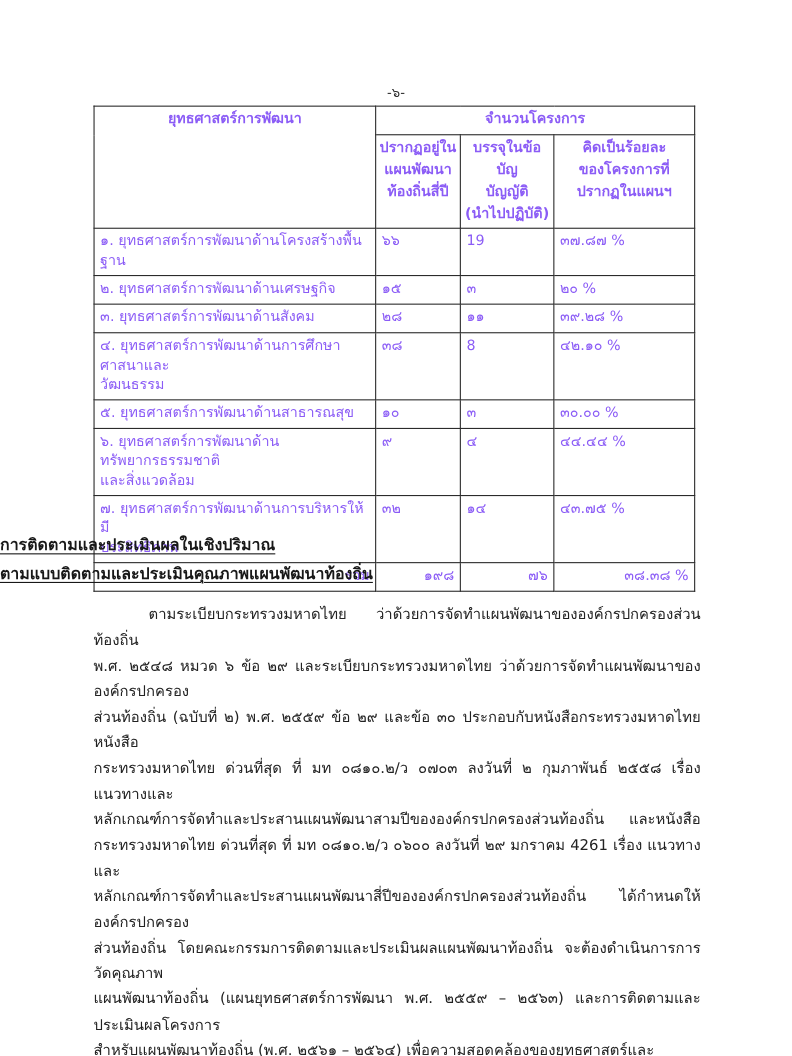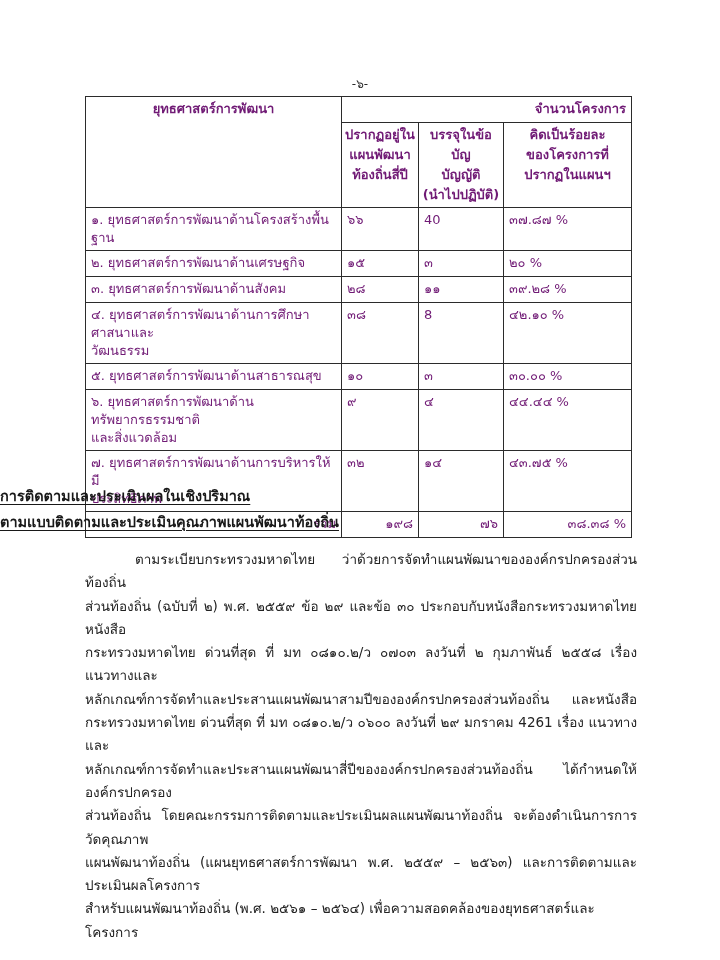--- a/index.html
+++ b/index.html
@@ -21,21 +21,21 @@
     color: #2a2a2a;
   }
 
   table.strategy-table {
     position: absolute;
     left: 85px; top: 96px;
     width: 546px;
     border-collapse: collapse;
     table-layout: fixed;
     font-size: 13px;
-    color: #701a75;
+    color: #8b5cf6;
   }
   table.strategy-table td {
     border: 1px solid #2b2b2b;
     vertical-align: top;
     line-height: 18px;
     padding: 3px 5px;
     white-space: pre-line;
     overflow: hidden;
   }
   col.c1 { width: 256px; }
@@ -44,21 +44,21 @@
   col.c4 { width: 128px; }
 
   td.h-strategy {
     font-weight: bold;
     text-align: center;
     vertical-align: top;
     padding-top: 4px;
   }
   td.h-group {
     font-weight: bold;
-    text-align: right;
+    text-align: center;
     height: 26px;
     padding-left: 8px;
   }
   tr.subhead td {
     font-weight: bold;
     text-align: center;
     line-height: 20px;
     height: 64px;
     padding: 2px 2px;
   }
@@ -128,21 +128,21 @@
 บัญญัติ
 (นำไปปฏิบัติ)</td>
         <td>คิดเป็นร้อยละ
 ของโครงการที่
 ปรากฏในแผนฯ</td>
       </tr>
 
       <tr class="body-row">
         <td>๑. ยุทธศาสตร์การพัฒนาด้านโครงสร้างพื้นฐาน</td>
         <td class="num">๖๖</td>
-        <td class="num">40</td>
+        <td class="num">19</td>
         <td class="num">๓๗.๘๗ %</td>
       </tr>
       <tr class="body-row">
         <td>๒. ยุทธศาสตร์การพัฒนาด้านเศรษฐกิจ</td>
         <td class="num">๑๕</td>
         <td class="num">๓</td>
         <td class="num">๒๐ %</td>
       </tr>
       <tr class="body-row">
         <td>๓. ยุทธศาสตร์การพัฒนาด้านสังคม</td>
@@ -187,20 +187,21 @@
     </tbody>
   </table>
 
   <div class="section-title">
     <div class="tline">การติดตามและประเมินผลในเชิงปริมาณ</div>
     <div class="tline">ตามแบบติดตามและประเมินคุณภาพแผนพัฒนาท้องถิ่น</div>
   </div>
 
   <div class="bodytext">
     <div class="ln ind1">ตามระเบียบกระทรวงมหาดไทย ว่าด้วยการจัดทำแผนพัฒนาขององค์กรปกครองส่วนท้องถิ่น</div>
+    <div class="ln">พ.ศ. ๒๕๔๘ หมวด ๖ ข้อ ๒๙ และระเบียบกระทรวงมหาดไทย ว่าด้วยการจัดทำแผนพัฒนาขององค์กรปกครอง</div>
     <div class="ln">ส่วนท้องถิ่น (ฉบับที่ ๒) พ.ศ. ๒๕๕๙ ข้อ ๒๙ และข้อ ๓๐ ประกอบกับหนังสือกระทรวงมหาดไทย หนังสือ</div>
     <div class="ln">กระทรวงมหาดไทย ด่วนที่สุด ที่ มท ๐๘๑๐.๒/ว ๐๗๐๓ ลงวันที่ ๒ กุมภาพันธ์ ๒๕๕๘ เรื่อง แนวทางและ</div>
     <div class="ln">หลักเกณฑ์การจัดทำและประสานแผนพัฒนาสามปีขององค์กรปกครองส่วนท้องถิ่น และหนังสือ</div>
     <div class="ln">กระทรวงมหาดไทย ด่วนที่สุด ที่ มท ๐๘๑๐.๒/ว ๐๖๐๐ ลงวันที่ ๒๙ มกราคม 4261 เรื่อง แนวทางและ</div>
     <div class="ln">หลักเกณฑ์การจัดทำและประสานแผนพัฒนาสี่ปีขององค์กรปกครองส่วนท้องถิ่น ได้กำหนดให้องค์กรปกครอง</div>
     <div class="ln">ส่วนท้องถิ่น โดยคณะกรรมการติดตามและประเมินผลแผนพัฒนาท้องถิ่น จะต้องดำเนินการการวัดคุณภาพ</div>
     <div class="ln">แผนพัฒนาท้องถิ่น (แผนยุทธศาสตร์การพัฒนา พ.ศ. ๒๕๕๙ – ๒๕๖๓) และการติดตามและประเมินผลโครงการ</div>
     <div class="ln last">สำหรับแผนพัฒนาท้องถิ่น (พ.ศ. ๒๕๖๑ – ๒๕๖๔) เพื่อความสอดคล้องของยุทธศาสตร์และโครงการ</div>
 
   </div>

